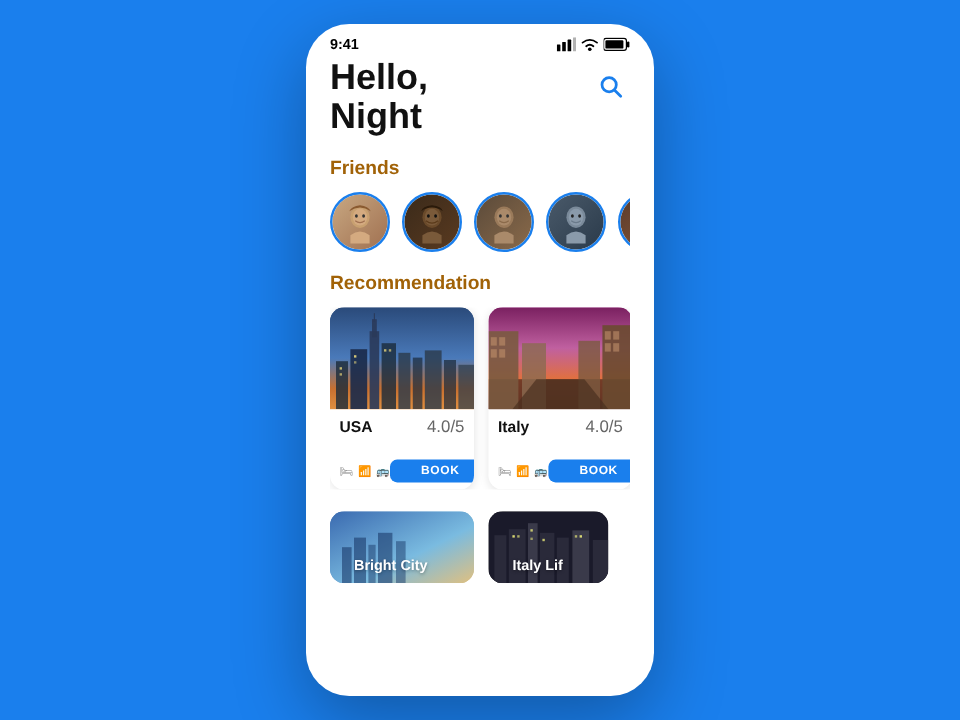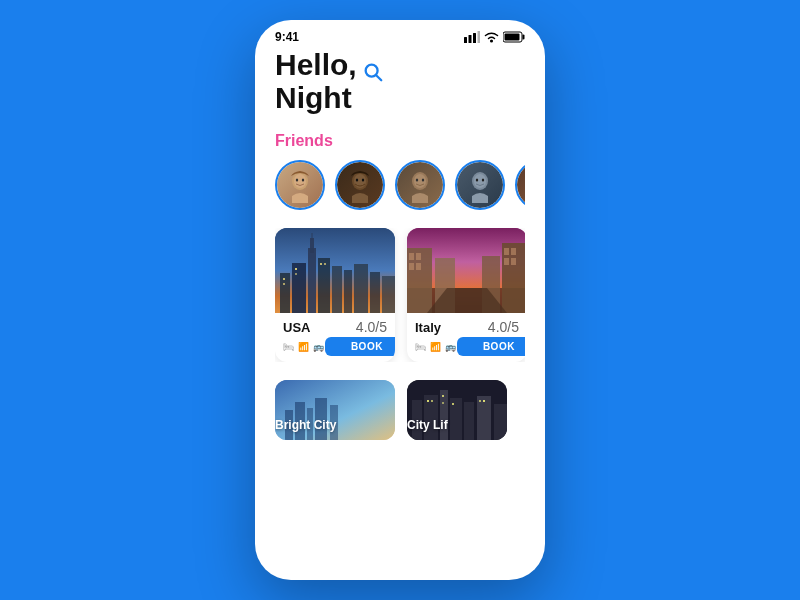--- a/index.html
+++ b/index.html
@@ -38,21 +38,21 @@
       font-size: 11px;
     }
     .content {
       flex: 1;
       overflow: hidden;
       padding: 0 20px;
     }
     .header {
       display: flex;
       align-items: flex-start;
-      justify-content: flex-start;
+      justify-content: space-between;
       margin-bottom: 18px;
     }
     .greeting {
       font-size: 30px;
       font-weight: 800;
       line-height: 1.1;
       color: #111;
     }
     .search-icon-btn {
       margin-top: 8px;
@@ -63,21 +63,21 @@
       justify-content: center;
       cursor: pointer;
     }
     .search-icon-btn svg {
       width: 22px;
       height: 22px;
     }
     .section-title {
       font-size: 16px;
       font-weight: 700;
-      color: #ec4899;
+      color: #a16207;
       margin-bottom: 10px;
     }
     .friends-row {
       display: flex;
       gap: 10px;
       overflow: hidden;
       margin-bottom: 18px;
     }
     .friend-avatar {
       width: 50px;
@@ -132,21 +132,21 @@
       position: relative;
       overflow: hidden;
     }
     .rec-card-body {
       padding: 6px 8px;
     }
     .rec-card-top {
       display: flex;
       justify-content: space-between;
       align-items: center;
-      margin-bottom: 2px;
+      margin-bottom: 20px;
     }
     .rec-card-name {
       font-size: 13px;
       font-weight: 700;
       color: #111;
     }
     .rec-card-rating {
       font-size: 14px;
       color: #666;
     }
@@ -194,21 +194,21 @@
       height: 100%;
     }
     .news-card-bg2 {
       background: linear-gradient(135deg, #2a2a2a 0%, #4a4a4a 100%);
       width: 100%;
       height: 100%;
     }
     .news-card-label {
       position: absolute;
       bottom: 8px;
-      left: 0;
+      left: 20px;
       font-size: 12px;
       font-weight: 700;
       color: #fff;
       text-shadow: 0 1px 3px rgba(0,0,0,0.4);
     }
   </style>
 </head>
 <body>
 
 <div class="phone">
@@ -304,20 +304,21 @@
         </div>
       </div>
       <div class="friend-avatar">
         <div class="avatar-face av5" style="display:flex;align-items:center;justify-content:center;">
           
         </div>
       </div>
 
     </div>
 
+    <div class="section-title">Recommendation</div>
     <div class="recommendation-row">
 
       <div class="rec-card">
         <div class="rec-card-img-usa">
           <svg width="120" height="85" viewBox="0 0 120 85" xmlns="http://www.w3.org/2000/svg">
             <defs>
               <linearGradient id="skyUSA" x1="0" y1="0" x2="0" y2="1">
                 <stop offset="0%" stop-color="#2a4a7a"></stop>
                 <stop offset="50%" stop-color="#4a7aba"></stop>
                 <stop offset="80%" stop-color="#c87030"></stop>
@@ -451,17 +452,17 @@
 
             <rect x="20" y="20" width="2" height="2" fill="#ffff80" opacity="0.8"></rect>
             <rect x="24" y="20" width="2" height="2" fill="#ffff80" opacity="0.6"></rect>
             <rect x="35" y="15" width="2" height="2" fill="#ffff80" opacity="0.7"></rect>
             <rect x="35" y="22" width="2" height="2" fill="#ffff80" opacity="0.5"></rect>
             <rect x="45" y="23" width="2" height="2" fill="#ffff80" opacity="0.7"></rect>
             <rect x="72" y="20" width="2" height="2" fill="#ffff80" opacity="0.6"></rect>
             <rect x="76" y="20" width="2" height="2" fill="#ffff80" opacity="0.8"></rect>
           </svg>
         </div>
-        <span class="news-card-label">City Lif</span>
+        <span class="news-card-label">Italy Lif</span>
       </div>
     </div>
   </div>
 </div>
 
 </body></html>

